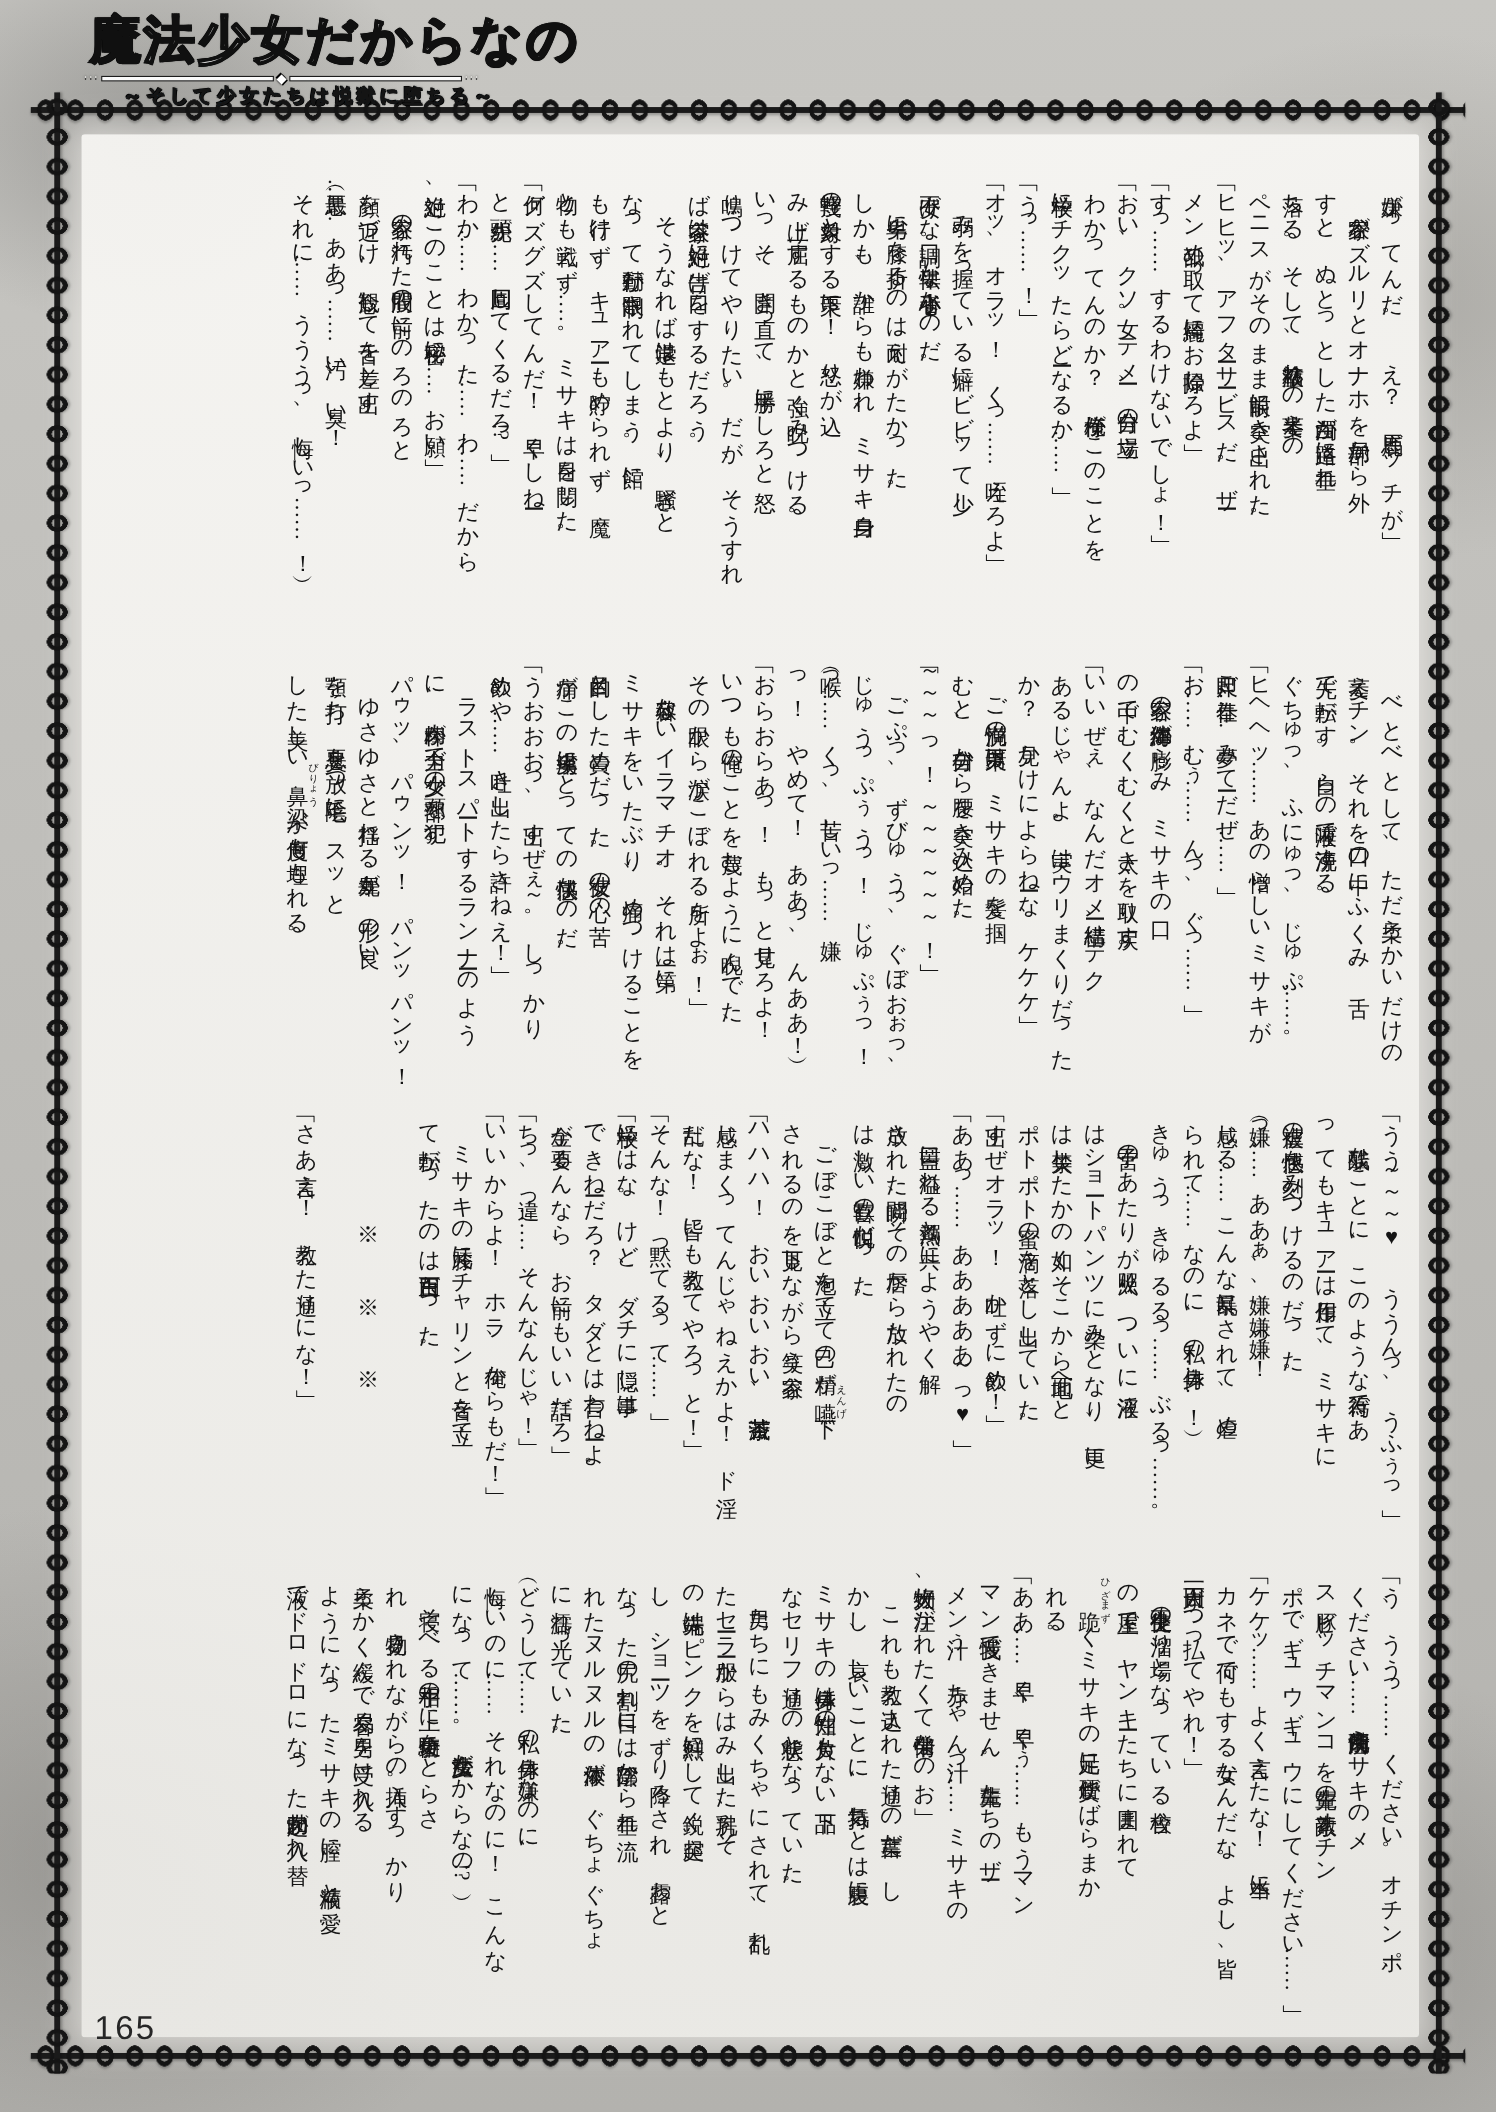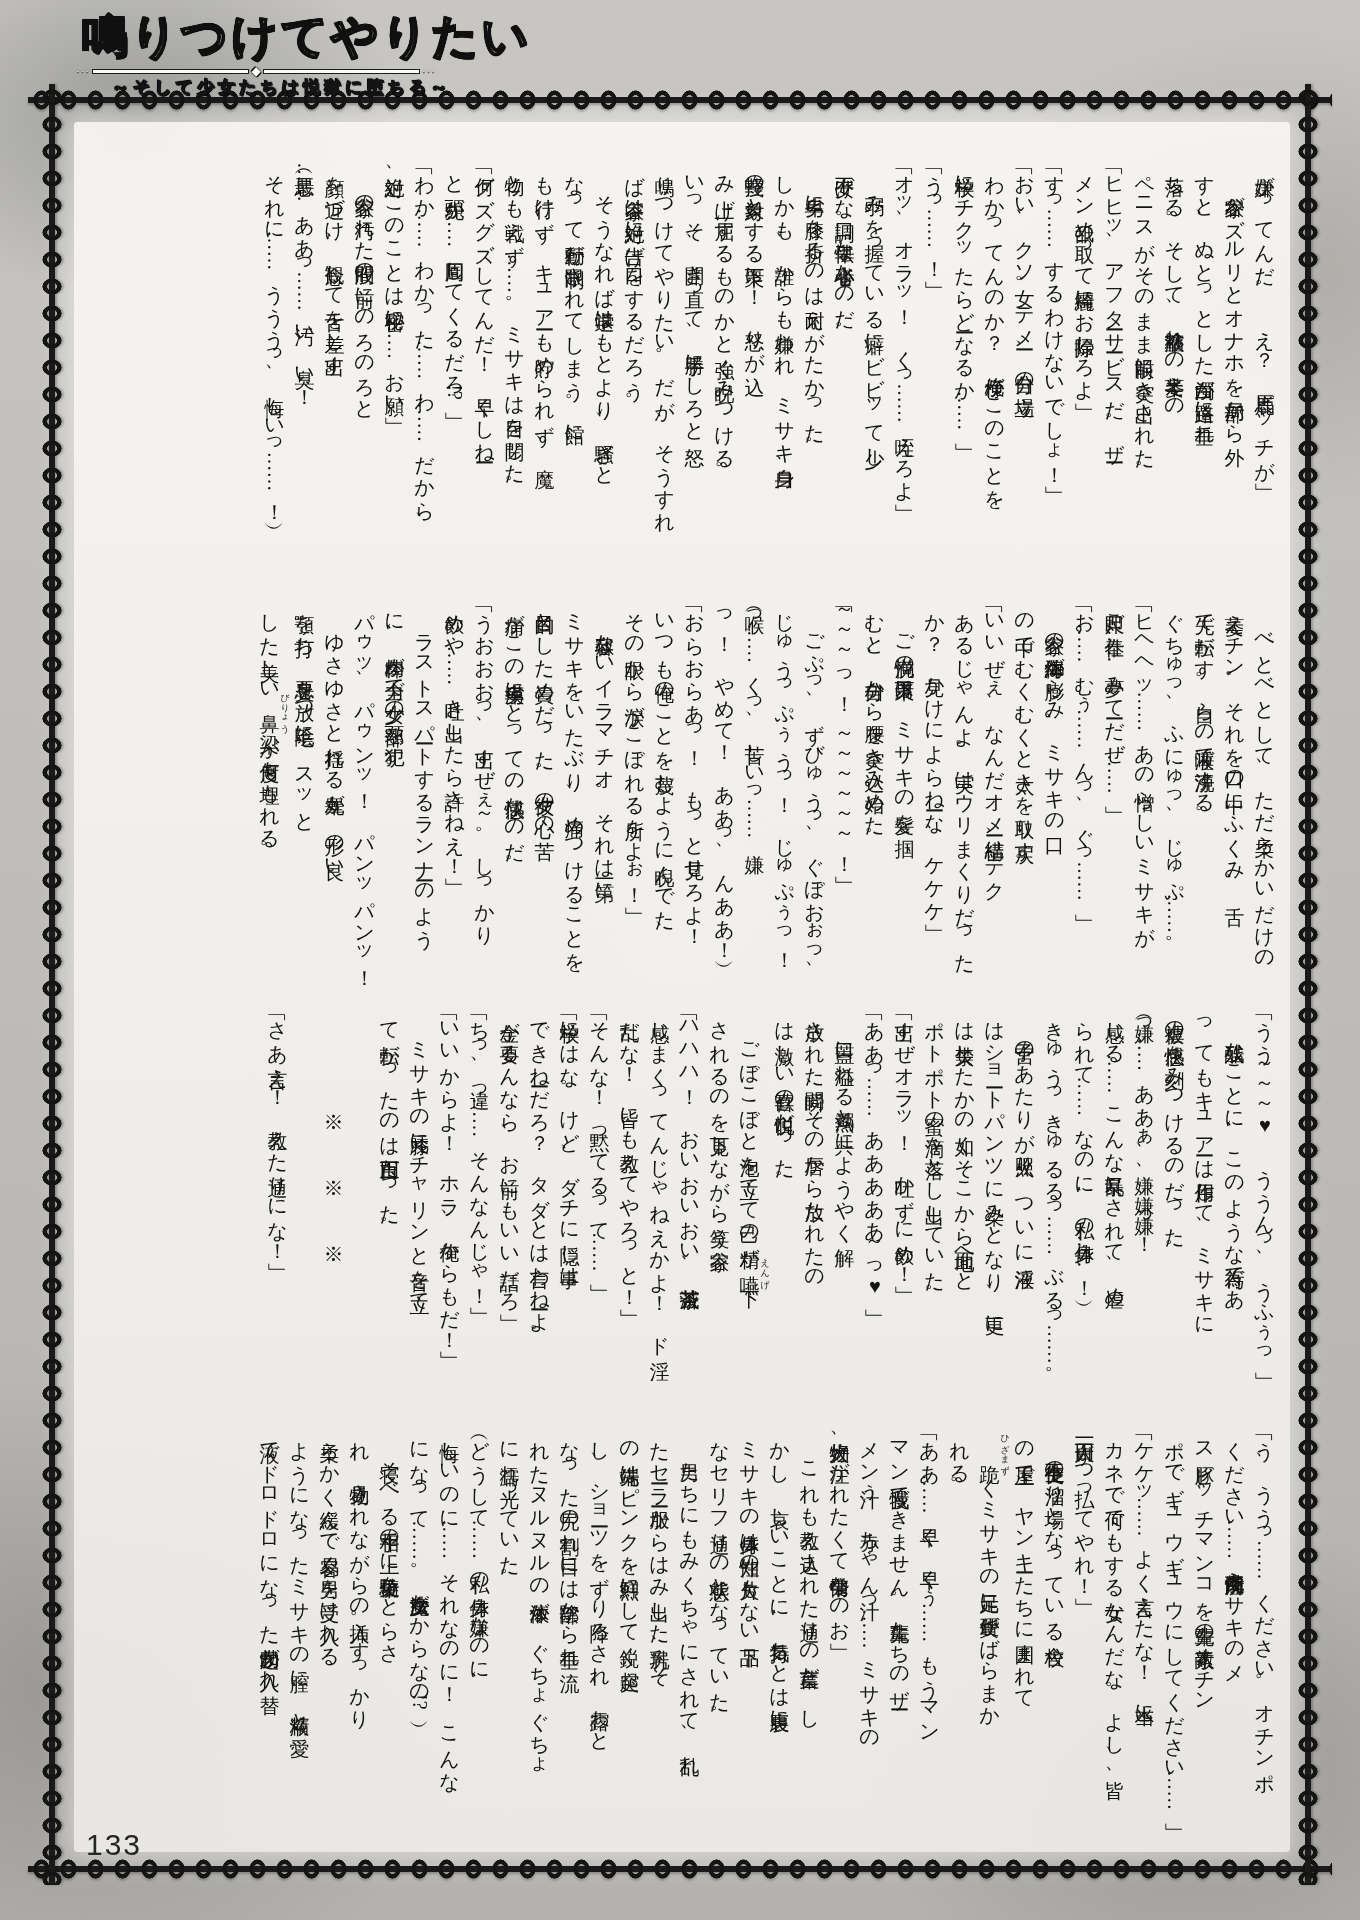--- a/index.html
+++ b/index.html
@@ -100,21 +100,21 @@
 </head>
 <body>
 
 <div class="paper"></div>
 
 <div class="chain-h chain-top"></div>
 <div class="chain-h chain-bottom"></div>
 <div class="chain-v chain-left"></div>
 <div class="chain-v chain-right"></div>
 
-<div class="title">鳴りつけてやりたい</div>
+<div class="title">魔法少女だからなの</div>
 <div class="ornament">
   <span class="dots">···</span>
   <span class="bar"></span>
   <span class="diamond">◆</span>
   <span class="bar"></span>
   <span class="dots">···</span>
 </div>
 <div class="subtitle">～そして少女たちは悦獄に堕ちる～</div>
 
 <div class="band band-1">
@@ -253,13 +253,13 @@
     <p class="col">（どうして……私の身体。嫌なのに、</p>
     <p class="col">悔しいのに……それなのに！　こんな</p>
     <p class="col">になって……。魔法少女だからなの!?）</p>
     <p class="col">　寝そべる相手の上に騎乗位をとらさ</p>
     <p class="col">れ、見物されながらの挿入。すっかり</p>
     <p class="col">柔らかく緩んで容易く男を受け入れる</p>
     <p class="col">ようになったミサキの膣に、精液と愛</p>
     <p class="col">液でドロドロになった勃起肉が入れ替</p>
   </div>
 
-<div class="page-number">133</div>
+<div class="page-number">165</div>
 
 </body></html>

